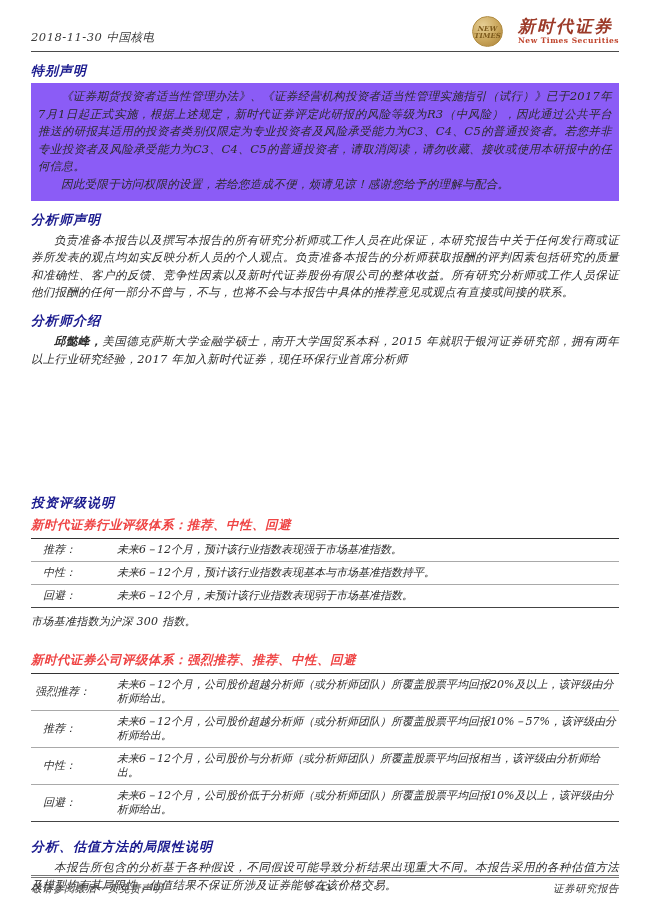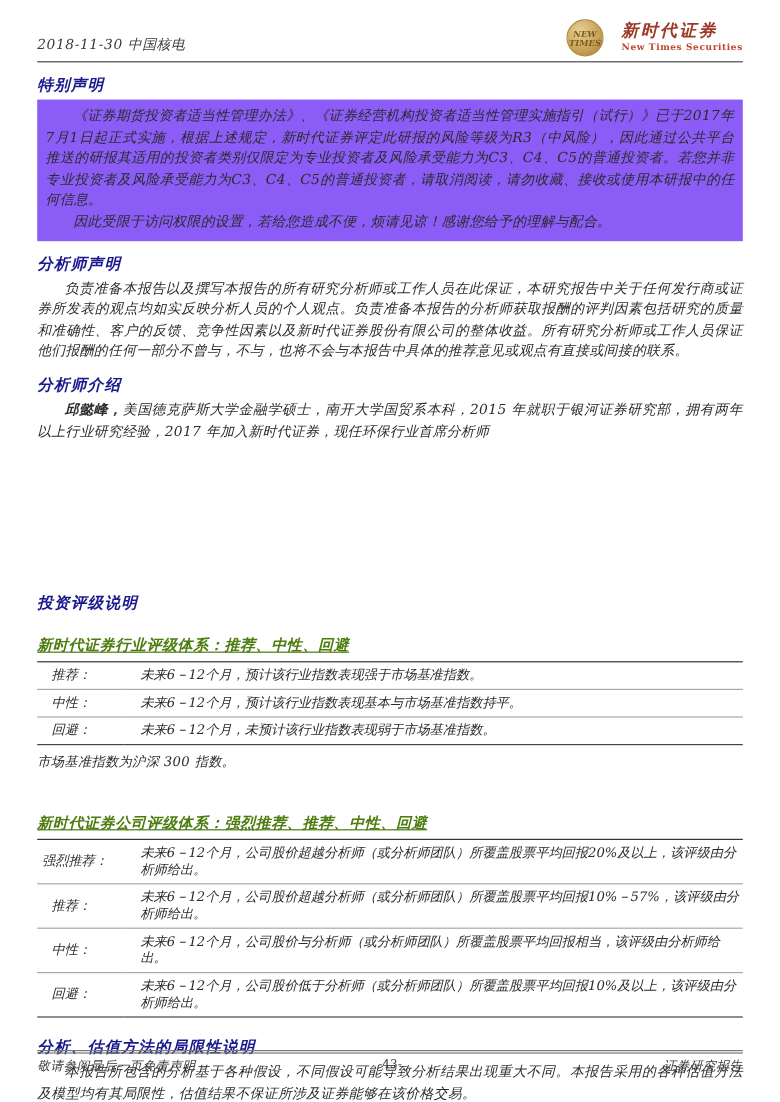--- a/index.html
+++ b/index.html
@@ -30,21 +30,21 @@
     border: 1px solid #b08c42;
     display: flex; flex-direction: column; align-items: center; justify-content: center;
     line-height: 1;
   }
   .logo-emblem span {
     font-size: 7px; font-weight: bold; font-style: italic;
     color: #7d5a1c; letter-spacing: 0px;
   }
   .logo-text { display: flex; flex-direction: column; line-height: 1.05; }
   .logo-cn {
-    font-size: 14px; font-weight: bold; color: #9c3a28;
+    font-size: 17px; font-weight: bold; color: #9c3a28;
     letter-spacing: 2px; font-style: italic;
   }
   .logo-en {
     font-size: 7.5px; color: #c0452d; letter-spacing: 0.5px;
     margin-top: 2px; text-align: left; font-weight: bold;
   }
 
   
   .section-title {
     color: #1a1a8e; font-weight: bold; font-style: italic;
@@ -59,24 +59,23 @@
   .special-box {
     background: #8b5cf6; padding: 5px 7px 7px 7px; margin-top: 2px;
   }
   .analyst-name { font-weight: bold; }
 
   .big-gap { height: 116px; }
 
   
   .table-caption {
     font-size: 12.5px; font-weight: bold; font-style: italic;
-    color: #4d7c0f; letter-spacing: 0.5px;
+    color: #ef4444; letter-spacing: 0.5px;
     padding-bottom: 4px; border-bottom: 1.5px solid #333;
-    margin-top: 18px;
-    text-decoration: underline;
+    margin-top: 5px;
   }
   .rating-table { width: 100%; border-collapse: collapse; }
   .rating-table td {
     font-size: 11px; font-style: italic; color: #2b2b2b;
     padding: 4px 0 4px 0; line-height: 14px;
     border-bottom: 1px solid #a9a9a9;
   }
   .rating-table tr:last-child td { border-bottom: 1.5px solid #444; }
   .rating-table td.rt-label { width: 72px; padding-left: 12px; white-space: nowrap; }
   .rating-table td.rt-label.wide { padding-left: 4px; }

